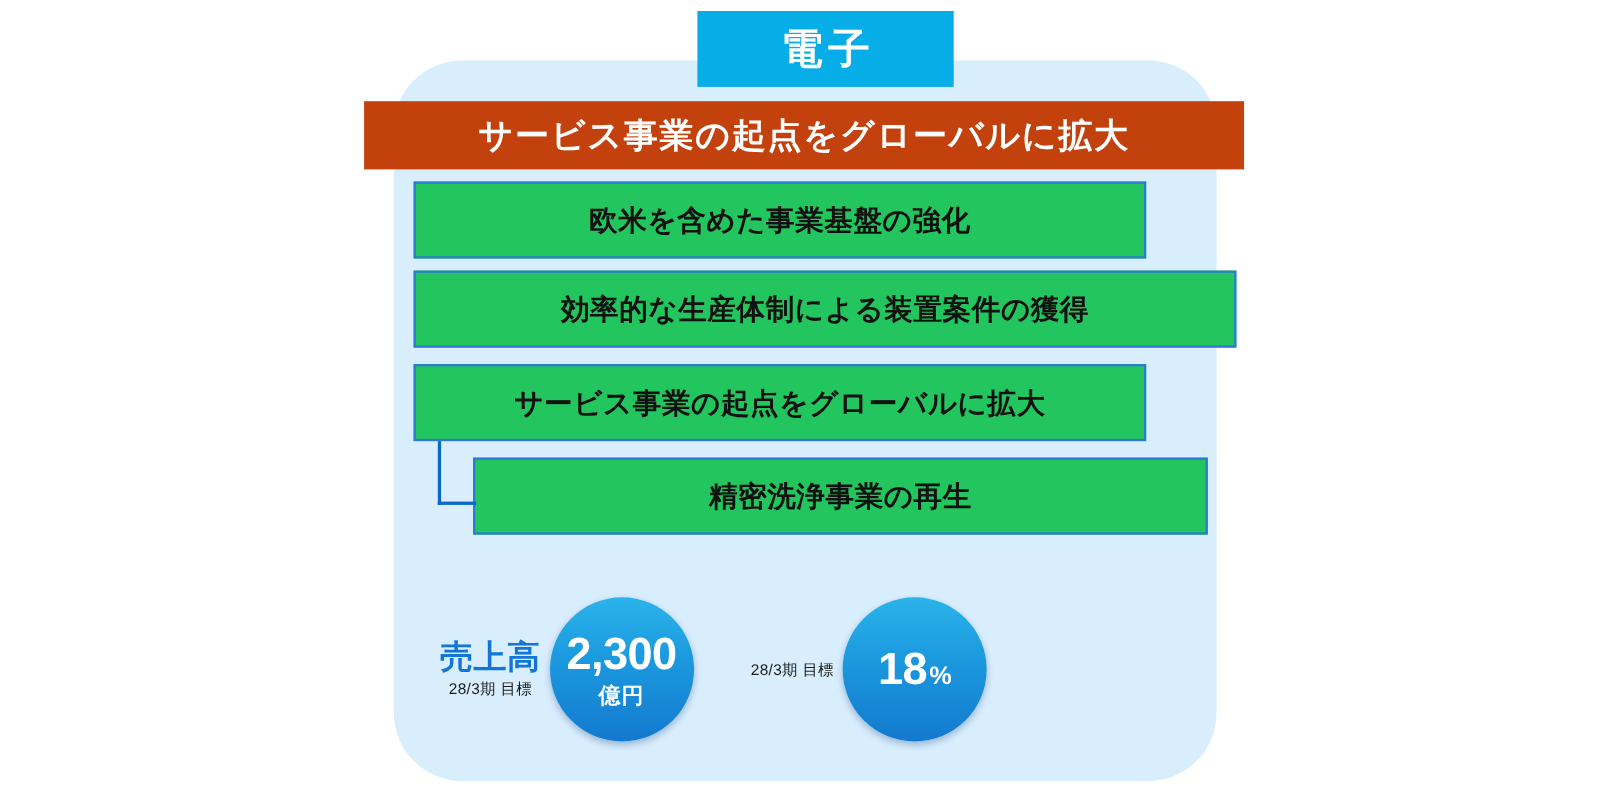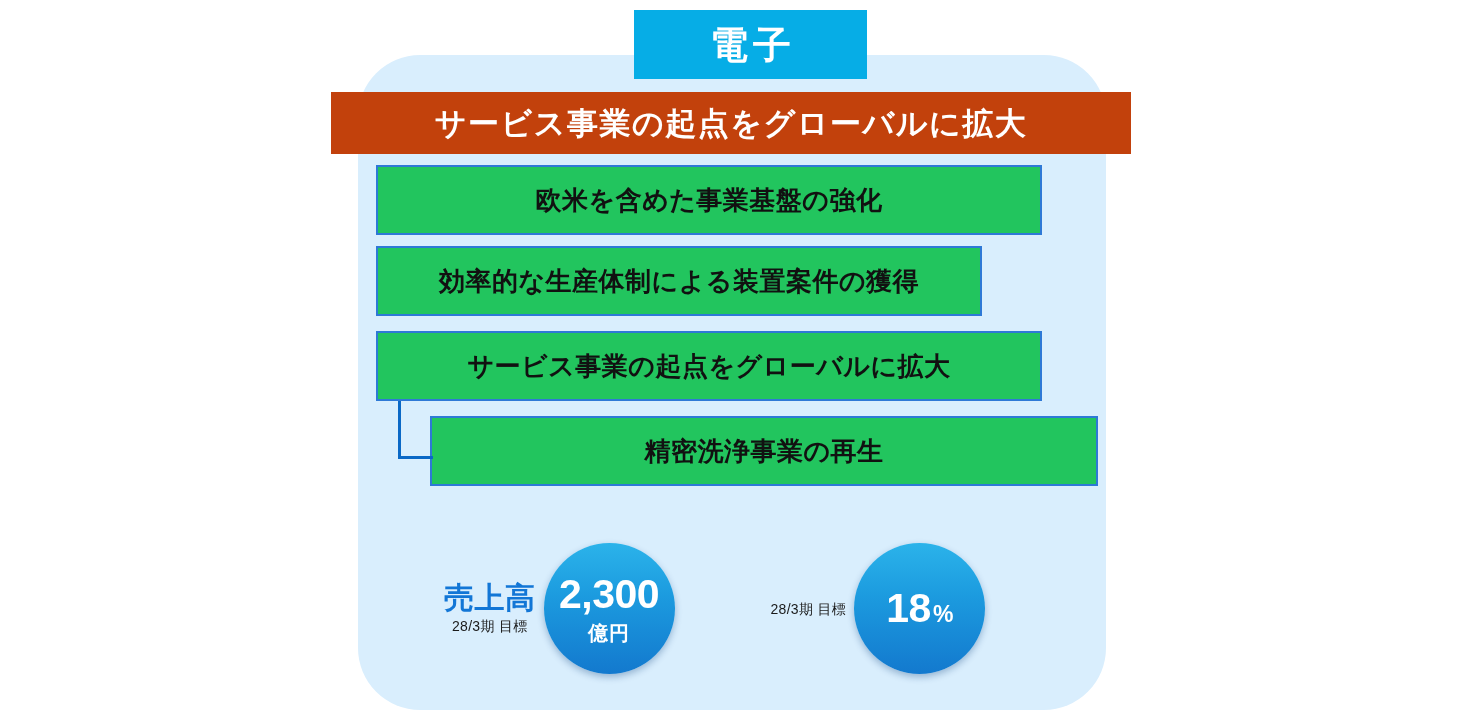--- a/index.html
+++ b/index.html
@@ -95,21 +95,21 @@
     pointer-events: auto;
   }
   .strategy-box-label {
     color: #111111;
     font-size: 26px;
     font-weight: bold;
     letter-spacing: 0.5px;
     line-height: 1;
   }
   .box-1 { left: 376px; top: 165px; width: 666px; height: 70px; }
-  .box-2 { left: 376px; top: 246px; width: 606px; height: 70px; }
+  .box-2 { left: 376px; top: 246px; width: 748px; height: 70px; }
   .box-3 { left: 376px; top: 331px; width: 666px; height: 70px; }
   .box-4 { left: 430px; top: 416px; width: 668px; height: 70px; }
 
   
   .connector {
     position: absolute;
     z-index: 3;
   }
   .connector-vertical {
     left: 398px;
@@ -139,21 +139,20 @@
   }
   .kpi-group {
     display: flex;
     align-items: center;
   }
   .kpi-group + .kpi-group { margin-left: 52px; }
 
   .kpi-text {
     text-align: center;
     margin-right: 8px;
-    margin-left: 44px;
   }
   .kpi-title {
     color: #1276D6;
     font-size: 30px;
     font-weight: bold;
     line-height: 1.15;
     letter-spacing: 0.5px;
   }
   .kpi-period {
     color: #1A1A1A;

